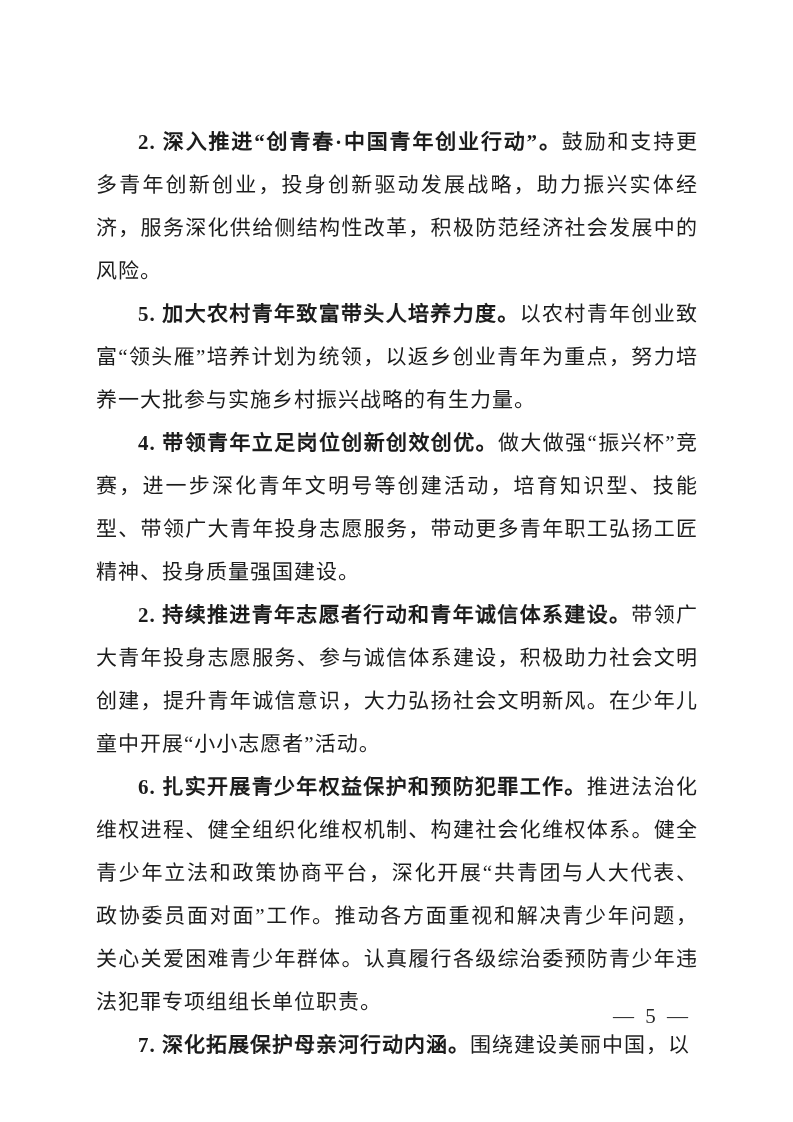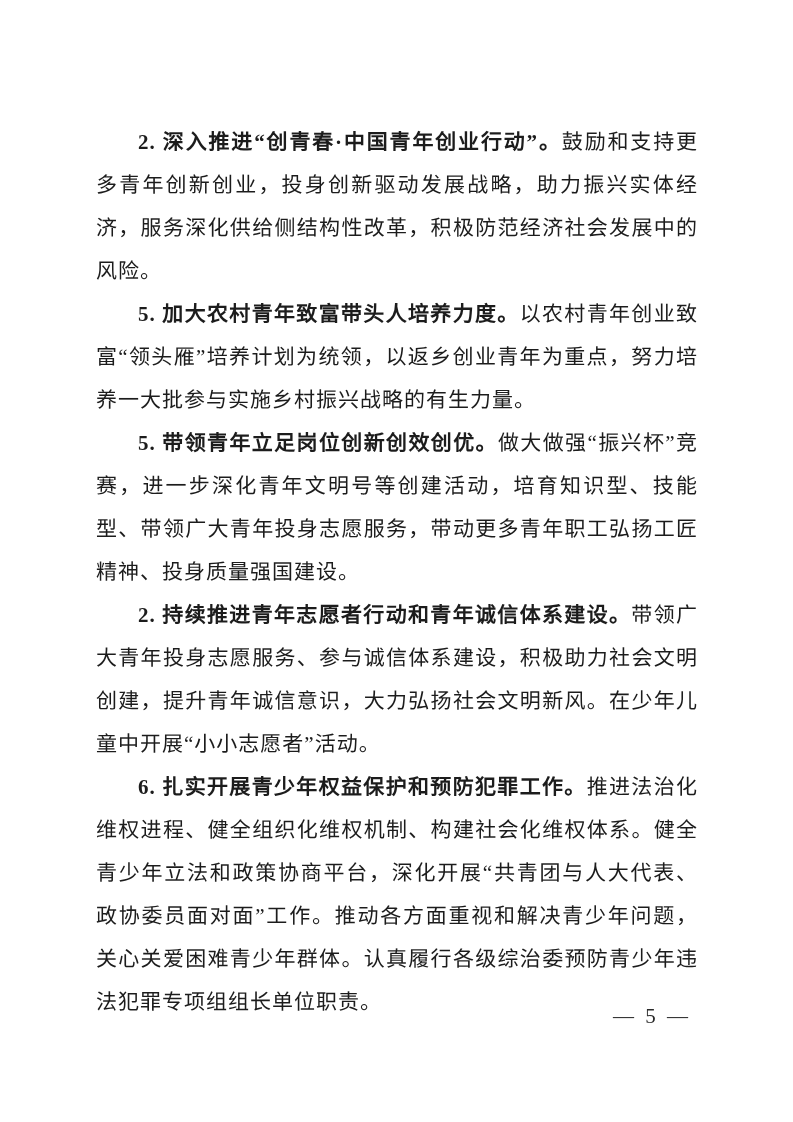--- a/index.html
+++ b/index.html
@@ -57,23 +57,24 @@
 </head>
 <body>
 
 <div class="page">
   <div class="content">
 
     <p class="para"><span class="lead">2. 深入推进“创青春·中国青年创业行动”。</span><span class="body-text">鼓励和支持更多青年创新创业，投身创新驱动发展战略，助力振兴实体经济，服务深化供给侧结构性改革，积极防范经济社会发展中的风险。</span></p>
 
     <p class="para"><span class="lead">5. 加大农村青年致富带头人培养力度。</span><span class="body-text">以农村青年创业致富“领头雁”培养计划为统领，以返乡创业青年为重点，努力培养一大批参与实施乡村振兴战略的有生力量。</span></p>
 
-    <p class="para"><span class="lead">5. 带领青年立足岗位创新创效创优。</span><span class="body-text">做大做强“振兴杯”竞赛，进一步深化青年文明号等创建活动，培育知识型、技能型、带领广大青年投身志愿服务，带动更多青年职工弘扬工匠精神、投身质量强国建设。</span></p>
+    <p class="para"><span class="lead">4. 带领青年立足岗位创新创效创优。</span><span class="body-text">做大做强“振兴杯”竞赛，进一步深化青年文明号等创建活动，培育知识型、技能型、带领广大青年投身志愿服务，带动更多青年职工弘扬工匠精神、投身质量强国建设。</span></p>
 
     <p class="para"><span class="lead">2. 持续推进青年志愿者行动和青年诚信体系建设。</span><span class="body-text">带领广大青年投身志愿服务、参与诚信体系建设，积极助力社会文明创建，提升青年诚信意识，大力弘扬社会文明新风。在少年儿童中开展“小小志愿者”活动。</span></p>
 
     <p class="para"><span class="lead">6. 扎实开展青少年权益保护和预防犯罪工作。</span><span class="body-text">推进法治化维权进程、健全组织化维权机制、构建社会化维权体系。健全青少年立法和政策协商平台，深化开展“共青团与人大代表、政协委员面对面”工作。推动各方面重视和解决青少年问题，关心关爱困难青少年群体。认真履行各级综治委预防青少年违法犯罪专项组组长单位职责。</span></p>
 
+    <p class="para"><span class="lead">7. 深化拓展保护母亲河行动内涵。</span><span class="body-text">围绕建设美丽中国，以</span></p>
 
   </div>
 
   <div class="page-number">— 5 —</div>
 </div>
 
 </body></html>

